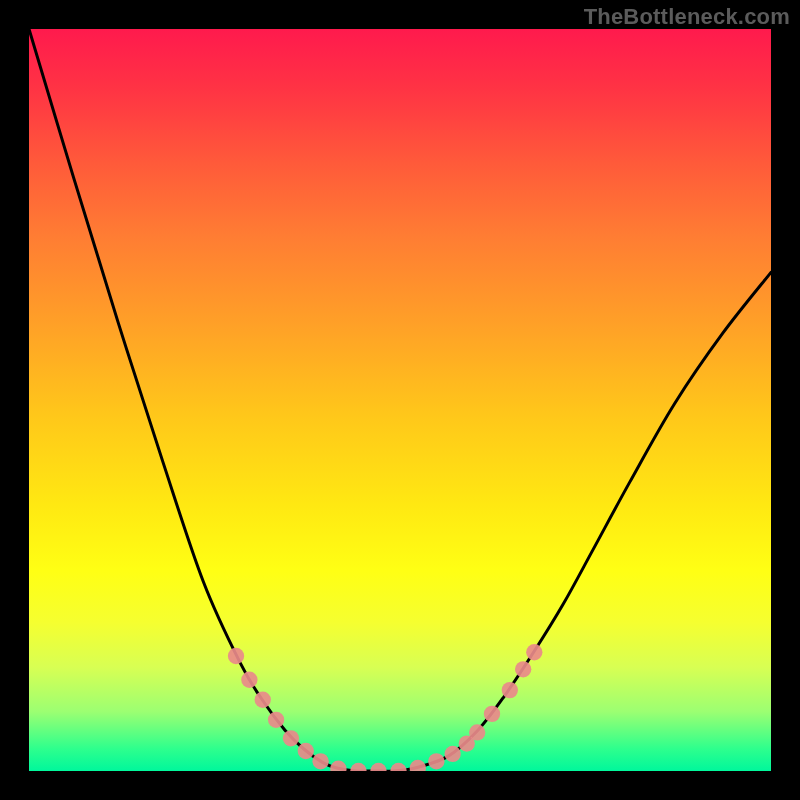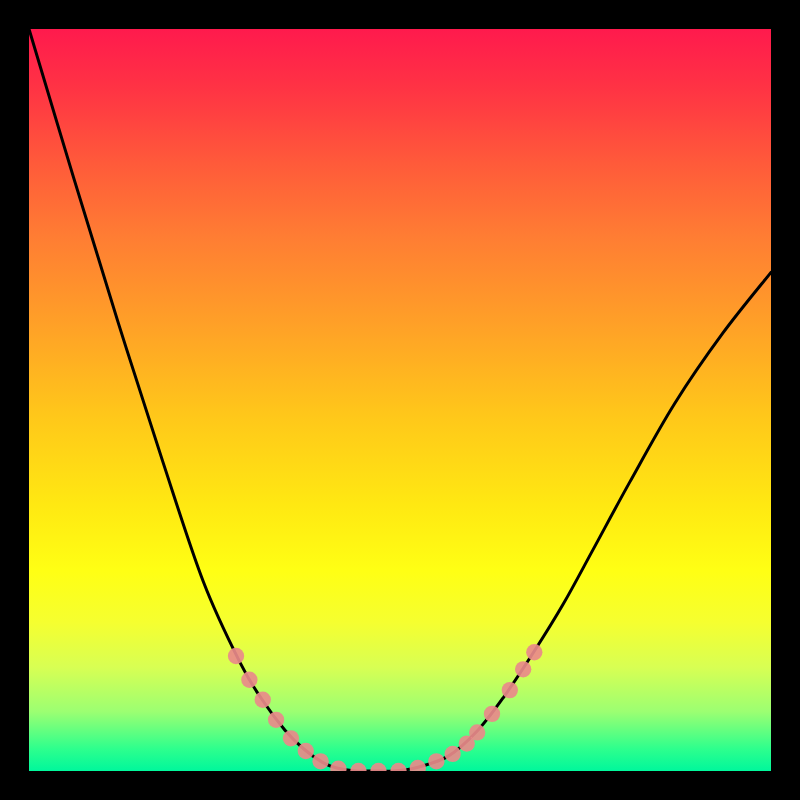--- a/index.html
+++ b/index.html
@@ -86,13 +86,14 @@
         <circle cx="423.68" cy="724.93" r="8.16" fill="#e98a8a" fill-opacity="0.92"></circle>
         <circle cx="437.78" cy="714.55" r="8.16" fill="#e98a8a" fill-opacity="0.92"></circle>
         <circle cx="448.17" cy="703.42" r="8.16" fill="#e98a8a" fill-opacity="0.92"></circle>
         <circle cx="463.01" cy="684.87" r="8.16" fill="#e98a8a" fill-opacity="0.92"></circle>
         <circle cx="480.82" cy="661.12" r="8.16" fill="#e98a8a" fill-opacity="0.92"></circle>
         <circle cx="494.17" cy="640.35" r="8.16" fill="#e98a8a" fill-opacity="0.92"></circle>
         <circle cx="505.30" cy="623.28" r="8.16" fill="#e98a8a" fill-opacity="0.92"></circle>
       </g>
   </svg>
 
+  <div class="watermark">TheBottleneck.com</div>
 </div>
 
 </body></html>

